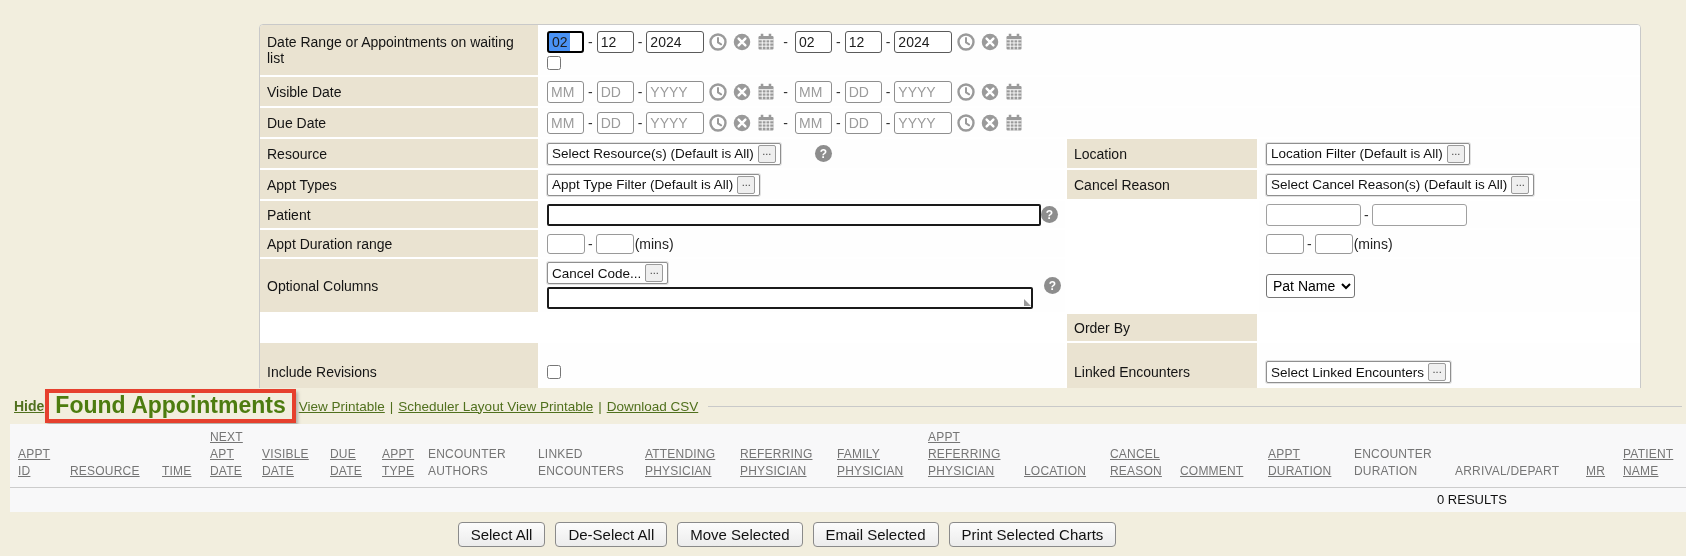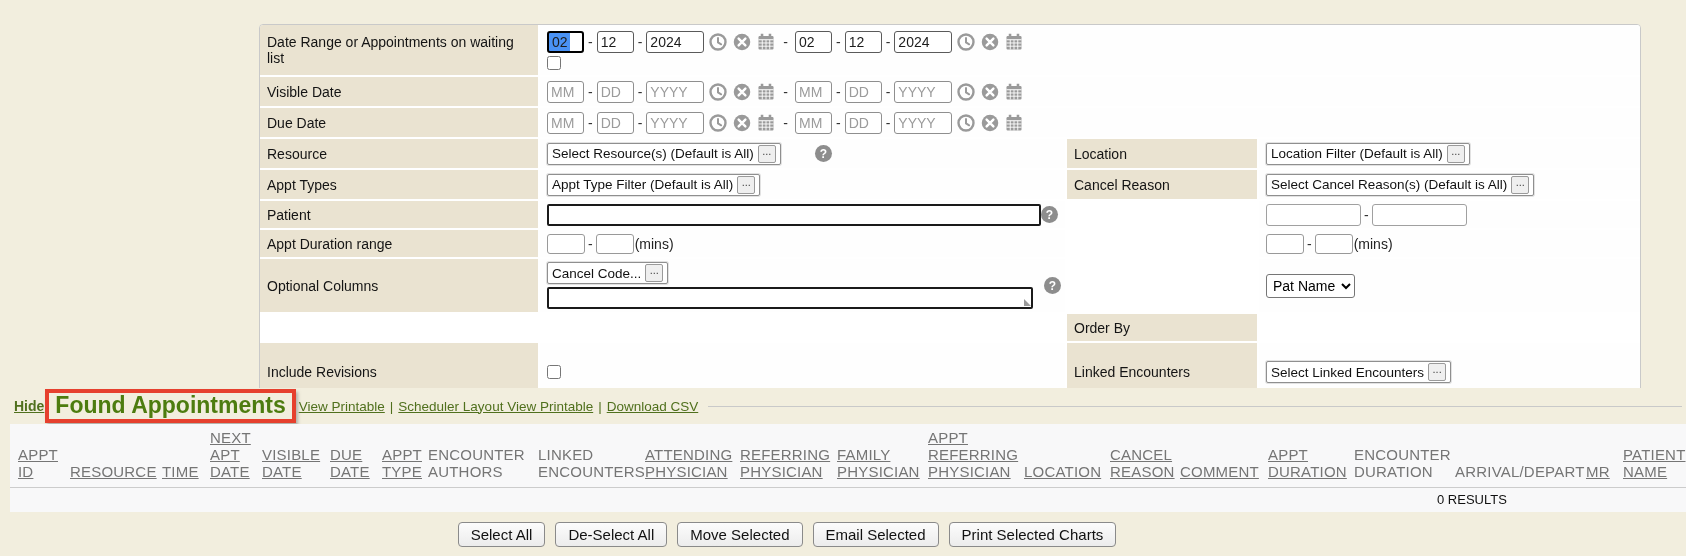--- a/index.html
+++ b/index.html
@@ -108,21 +108,21 @@
     flex:1; height:0; border-top:1px solid #c9c9c9; align-self:center;
     margin-left:10px; margin-right:4px;
   }
   
   .results-panel {
     position:absolute; left:10px; top:424px; width:1676px; height:88px;
     background:#f8f8f9;
   }
   .header-row { position:relative; height:63px; }
   .hcell {
-    position:absolute; bottom:7px; font-size:15px; line-height:17px;
+    position:absolute; bottom:7px; font-size:12px; line-height:17px;
     color:#757575; white-space:pre-line; letter-spacing:.2px;
   }
   .hcell.s { text-decoration:underline; cursor:pointer; }
   .hcell:nth-of-type(1){left:8px} .hcell:nth-of-type(2){left:60px}
   .hcell:nth-of-type(3){left:152px} .hcell:nth-of-type(4){left:200px}
   .hcell:nth-of-type(5){left:252px} .hcell:nth-of-type(6){left:320px}
   .hcell:nth-of-type(7){left:372px} .hcell:nth-of-type(8){left:418px}
   .hcell:nth-of-type(9){left:528px} .hcell:nth-of-type(10){left:635px}
   .hcell:nth-of-type(11){left:730px} .hcell:nth-of-type(12){left:827px}
   .hcell:nth-of-type(13){left:918px} .hcell:nth-of-type(14){left:1014px}

